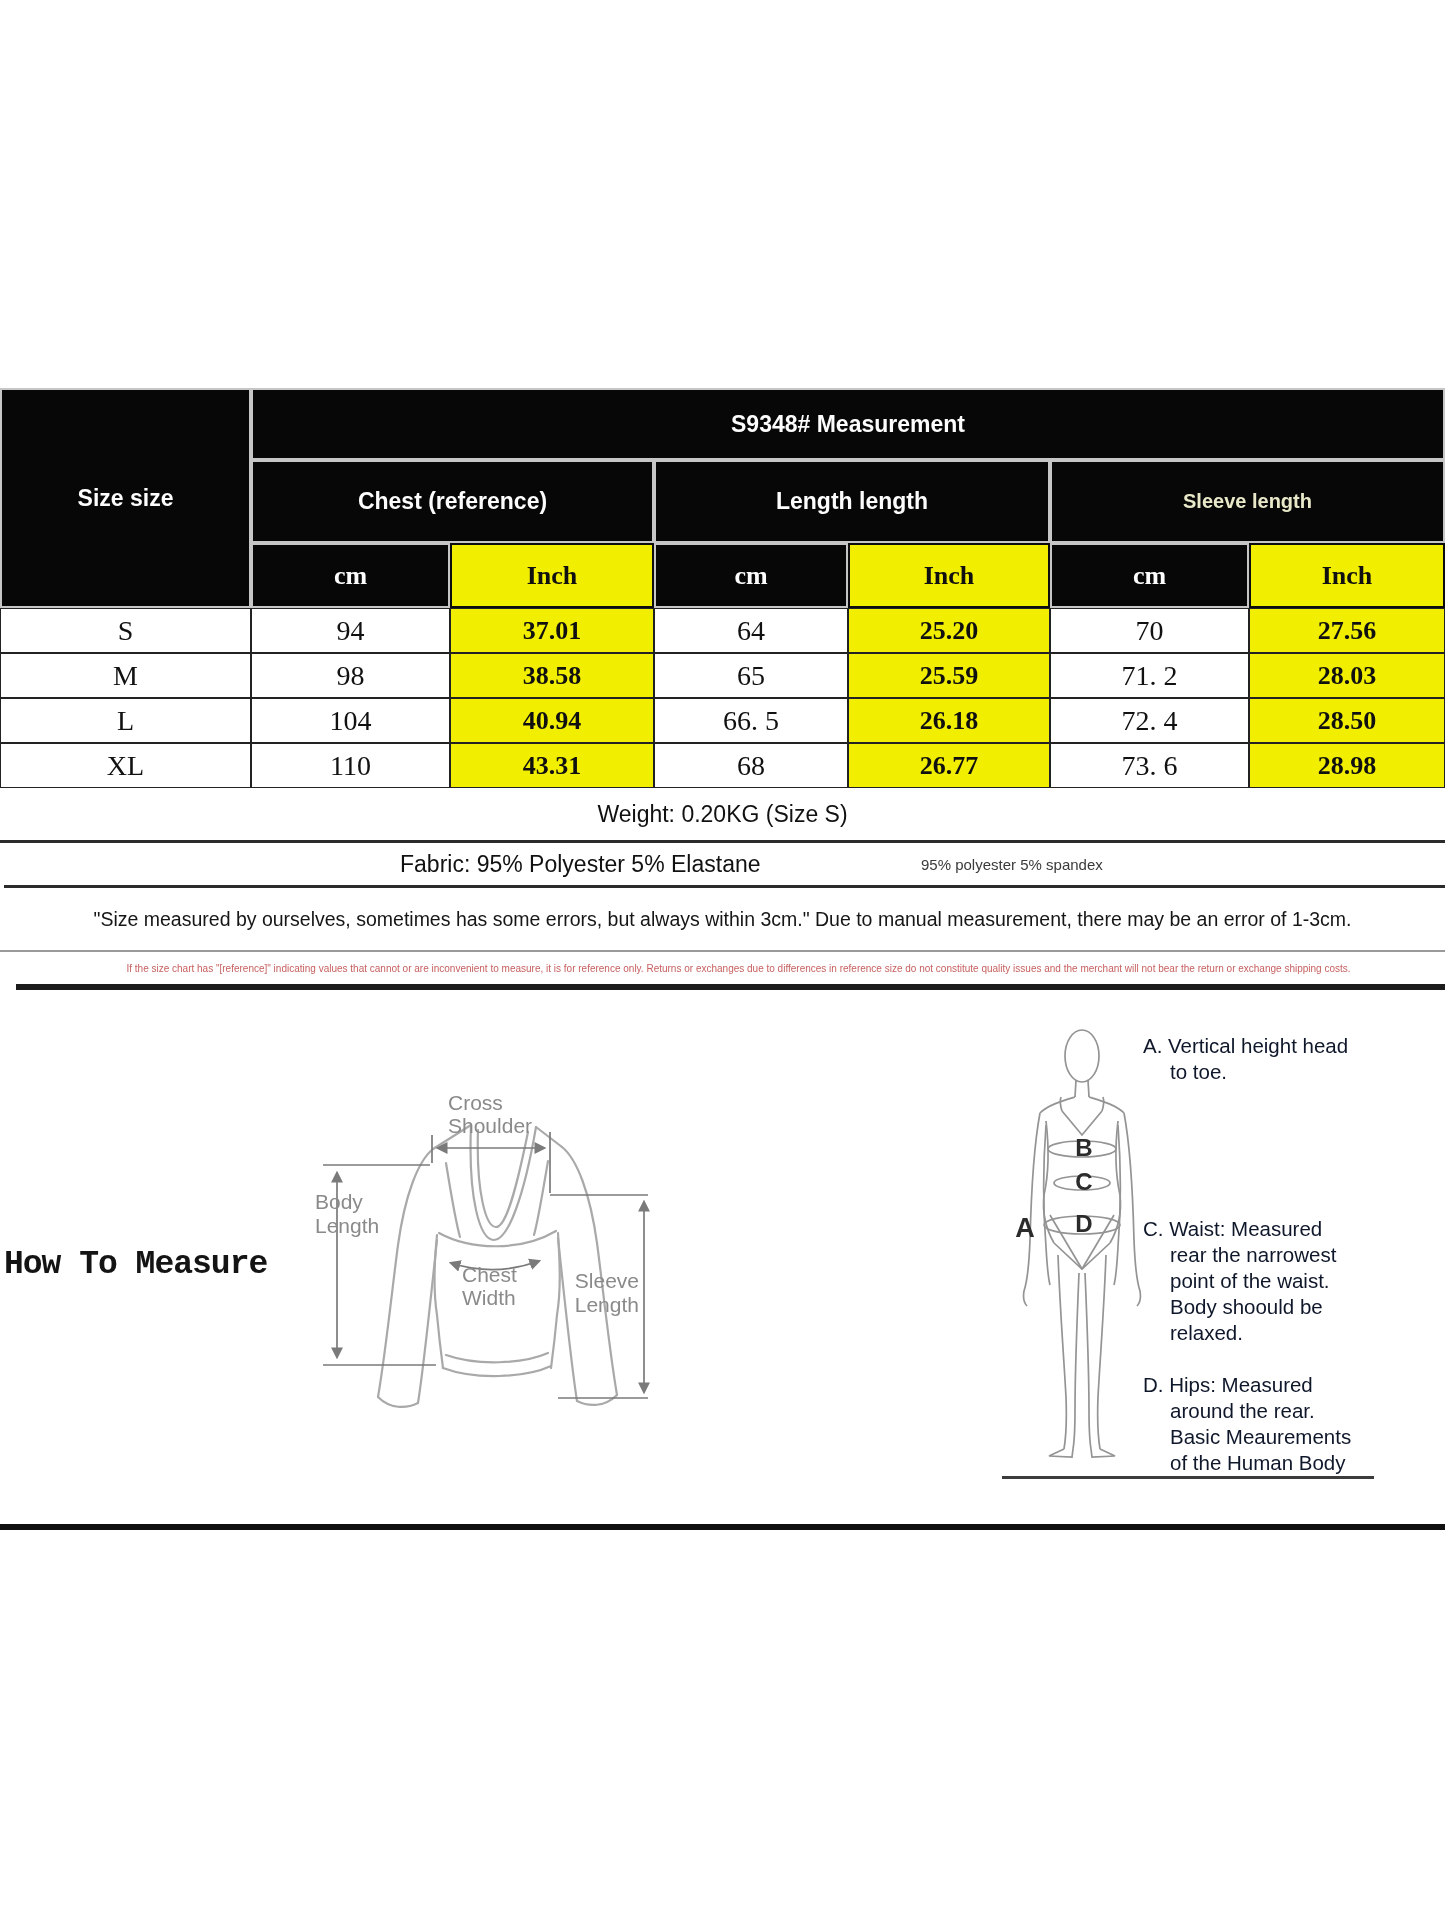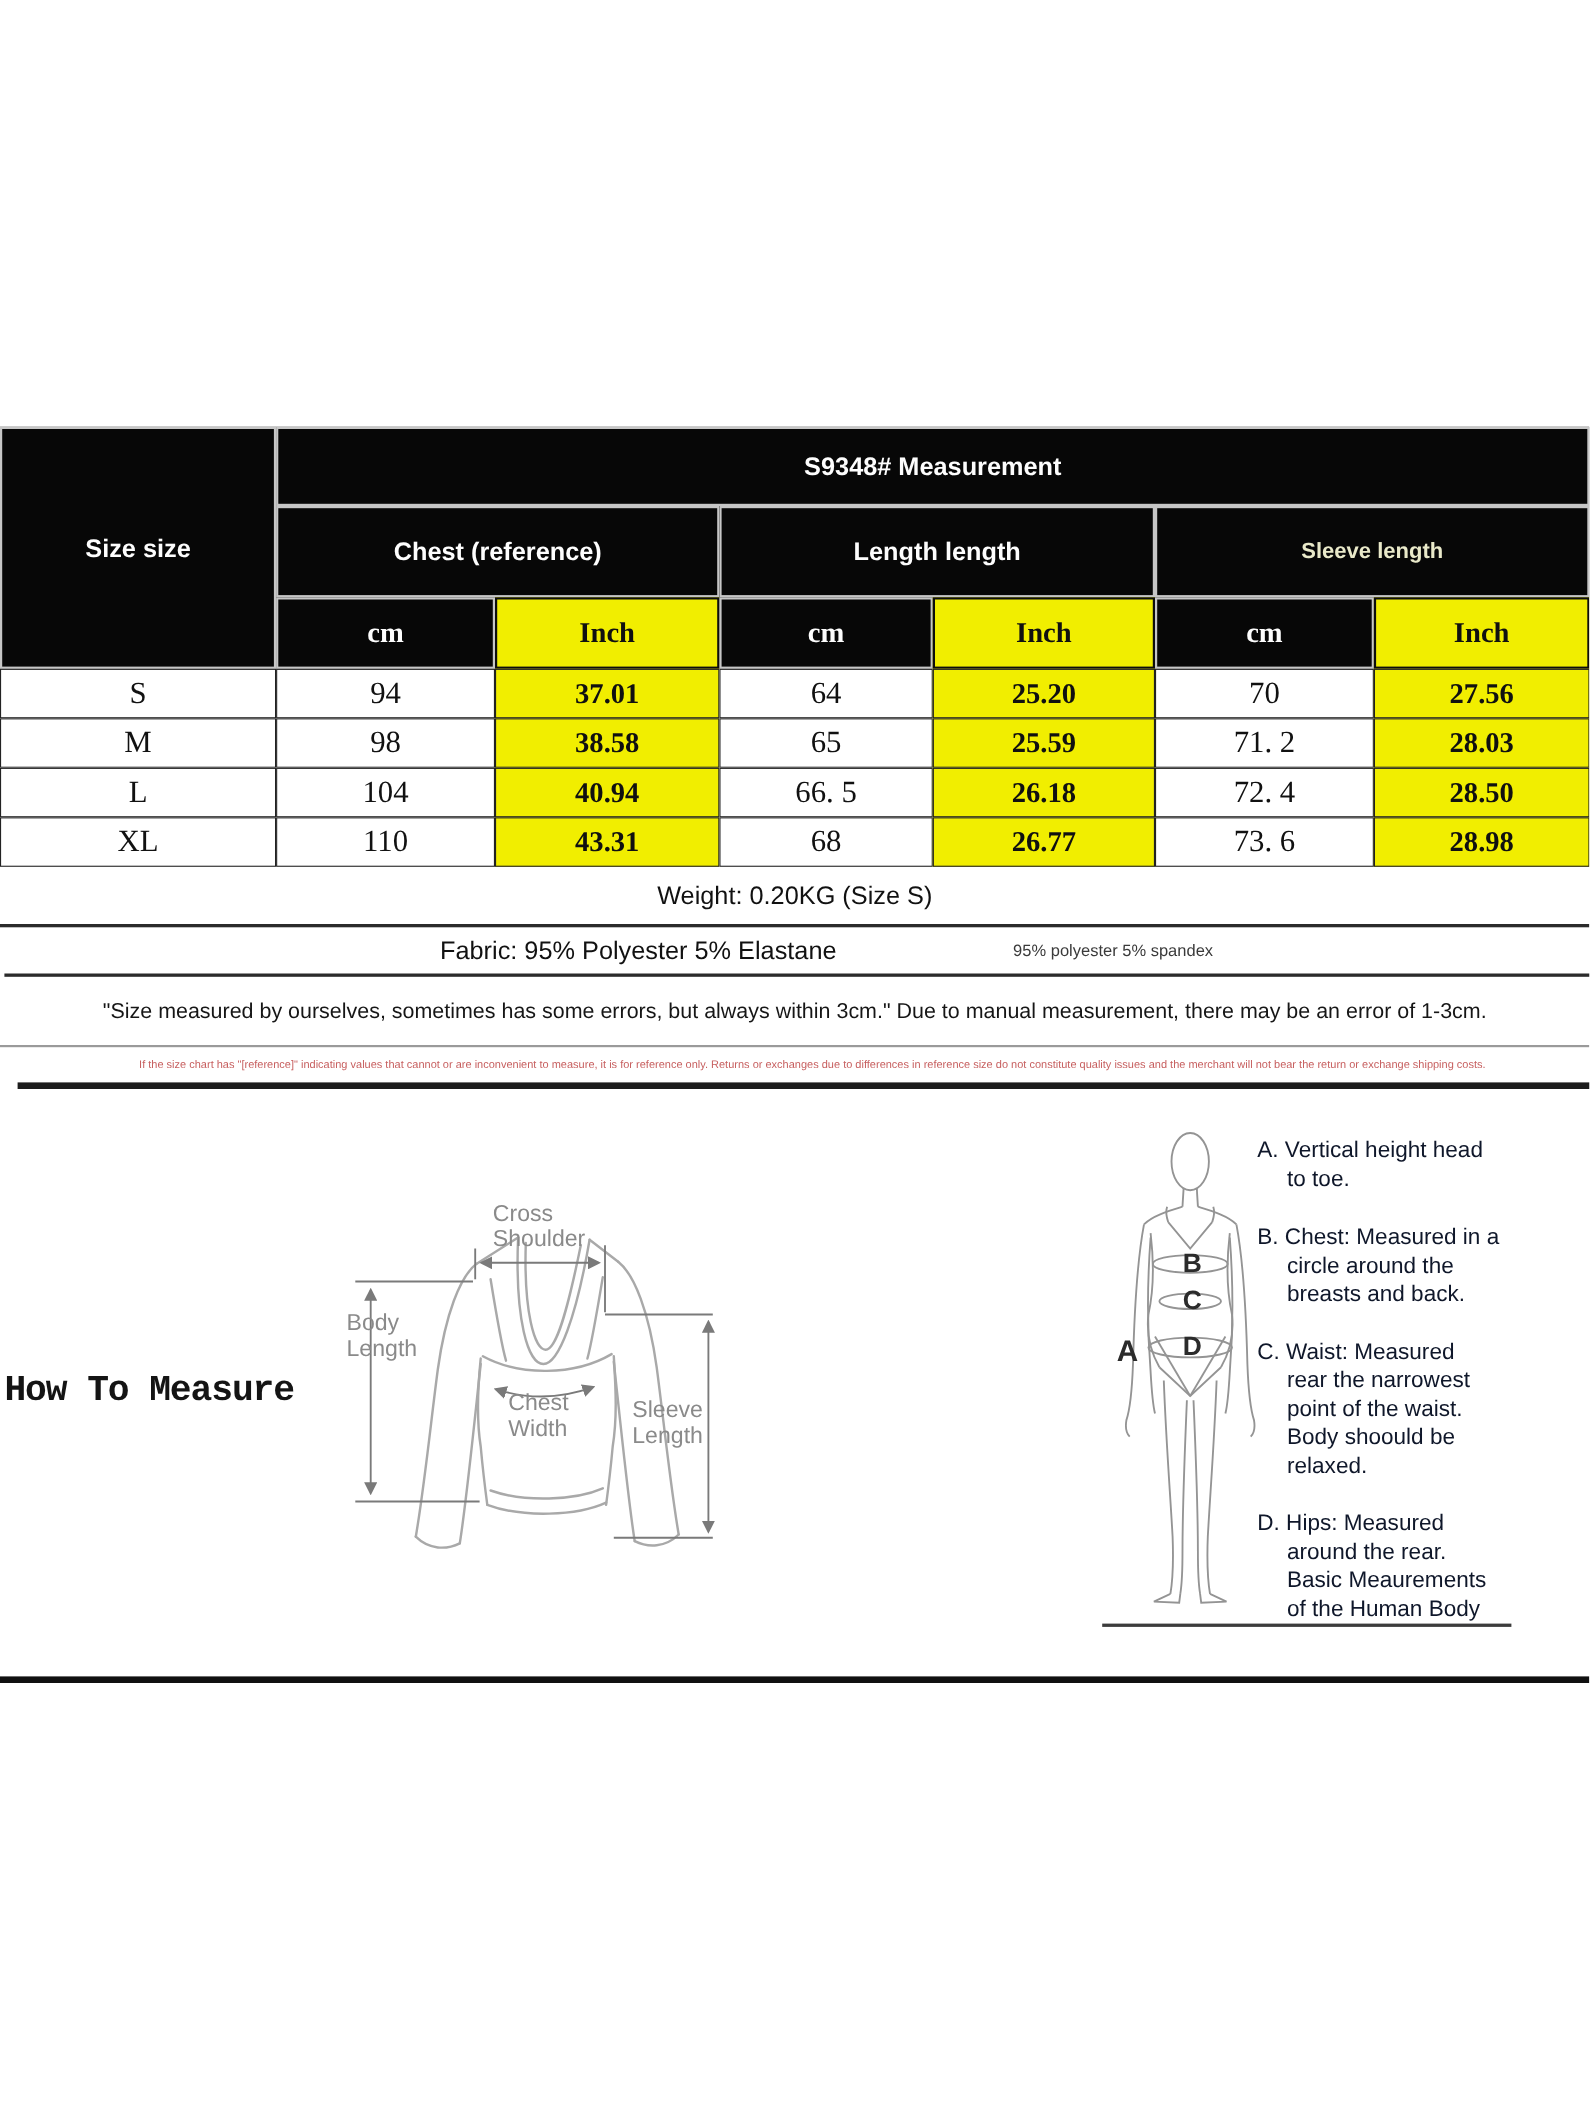--- a/index.html
+++ b/index.html
@@ -199,25 +199,20 @@
       <text x="84" y="131">B</text>
       <text x="84" y="165">C</text>
       <text x="84" y="207">D</text>
     </g>
   </svg>
 
   <div class="instr" style="top:1033px">
     <div class="ln first">A. Vertical height head</div>
     <div class="ln">to toe.</div>
   </div>
-  <div class="instr" style="top:1112px">
-    <div class="ln first">B. Chest: Measured in a</div>
-    <div class="ln">circle around the</div>
-    <div class="ln">breasts and back.</div>
-  </div>
   <div class="instr" style="top:1216px">
     <div class="ln first">C. Waist: Measured</div>
     <div class="ln">rear the narrowest</div>
     <div class="ln">point of the waist.</div>
     <div class="ln">Body shoould be</div>
     <div class="ln">relaxed.</div>
   </div>
   <div class="instr" style="top:1372px">
     <div class="ln first">D. Hips: Measured</div>
     <div class="ln">around the rear.</div>

